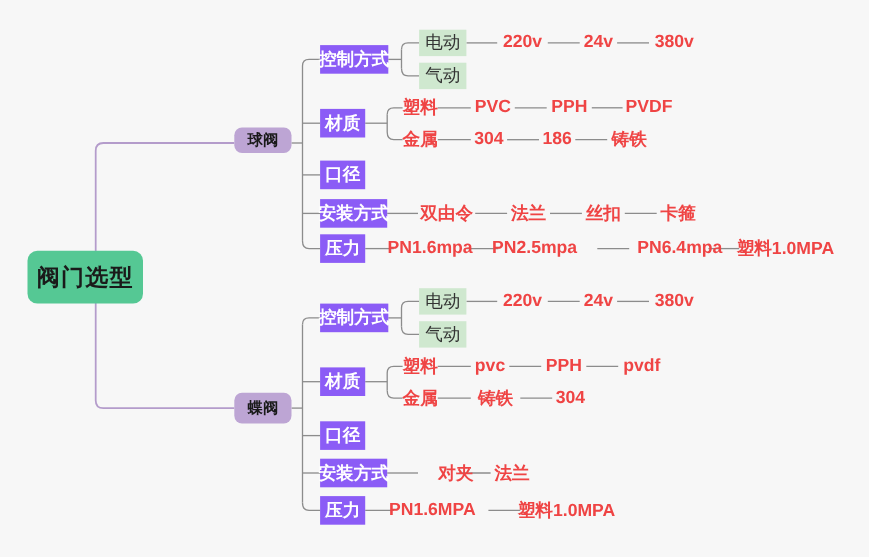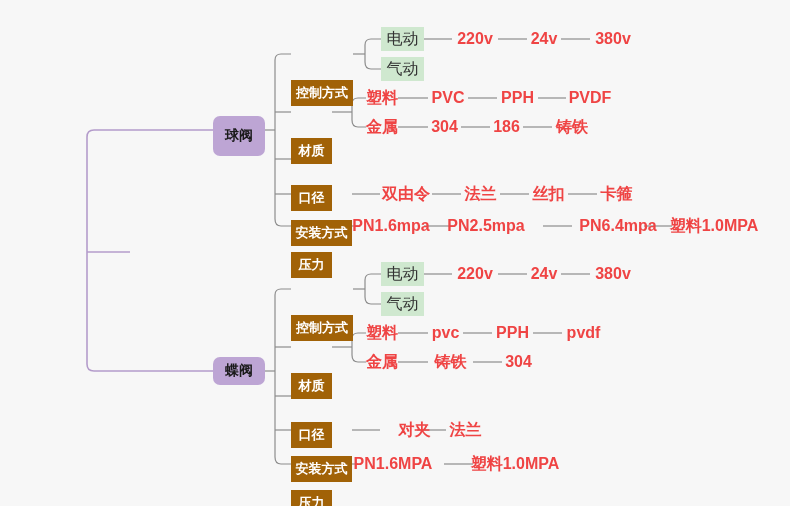--- a/index.html
+++ b/index.html
@@ -20,24 +20,23 @@
     color:#1a1a1a;font-size:21px;font-weight:bold;
     letter-spacing:1px;
     padding:0 14px;
   }
   .branch{
     background:#bda5d4;border-radius:7px;
     color:#1a1a1a;font-size:14px;font-weight:bold;
     padding:0 10px;
   }
   .topic{
-    background:#a16207;
-    color:#ffffff;font-size:13px;font-weight:bold;
+    background:#8b5cf6;
+    color:#ffffff;font-size:16px;font-weight:bold;
     padding:0 9px;
-    margin-top:39px;
   }
   .leafbox{
     background:#cfe8cf;
     color:#333333;font-size:16px;
     padding:0 8px;
   }
   .plain{
     color:#ef4444;font-size:16px;font-weight:bold;
     background:transparent;
   }
@@ -117,22 +116,23 @@
     <path d="M398,362 L428,362" stroke="#8c8c8c" stroke-width="1.2" fill="none"></path>
     <path d="M473,362 L502,362" stroke="#8c8c8c" stroke-width="1.2" fill="none"></path>
 
     <path d="M352,430 L380,430" stroke="#8c8c8c" stroke-width="1.2" fill="none"></path>
     <path d="M417,430 L446,430" stroke="#8c8c8c" stroke-width="1.2" fill="none"></path>
 
     <path d="M332,464 L358,464" stroke="#8c8c8c" stroke-width="1.2" fill="none"></path>
     <path d="M444,464 L473,464" stroke="#8c8c8c" stroke-width="1.2" fill="none"></path>
   </svg>
 
+  <div class="node root" style="left:25px;top:228px;width:105px;height:48px;">阀门选型</div>
 
-  <div class="node branch" style="left:213px;top:116px;width:52px;height:40px;">球阀</div>
+  <div class="node branch" style="left:213px;top:116px;width:52px;height:23px;">球阀</div>
 
   <div class="node topic" style="left:291px;top:41px;width:62px;height:26px;">控制方式</div>
   <div class="node leafbox" style="left:381px;top:27px;width:43px;height:24px;">电动</div>
   <div class="node leafbox" style="left:381px;top:57px;width:43px;height:24px;">气动</div>
   <div class="node plain" style="left:452px;top:30px;width:46px;height:18px;">220v</div>
   <div class="node plain" style="left:527px;top:30px;width:34px;height:18px;">24v</div>
   <div class="node plain" style="left:590px;top:30px;width:46px;height:18px;">380v</div>
 
   <div class="node topic" style="left:291px;top:99px;width:41px;height:26px;">材质</div>
   <div class="node plain" style="left:366px;top:89px;width:32px;height:18px;">塑料</div>

